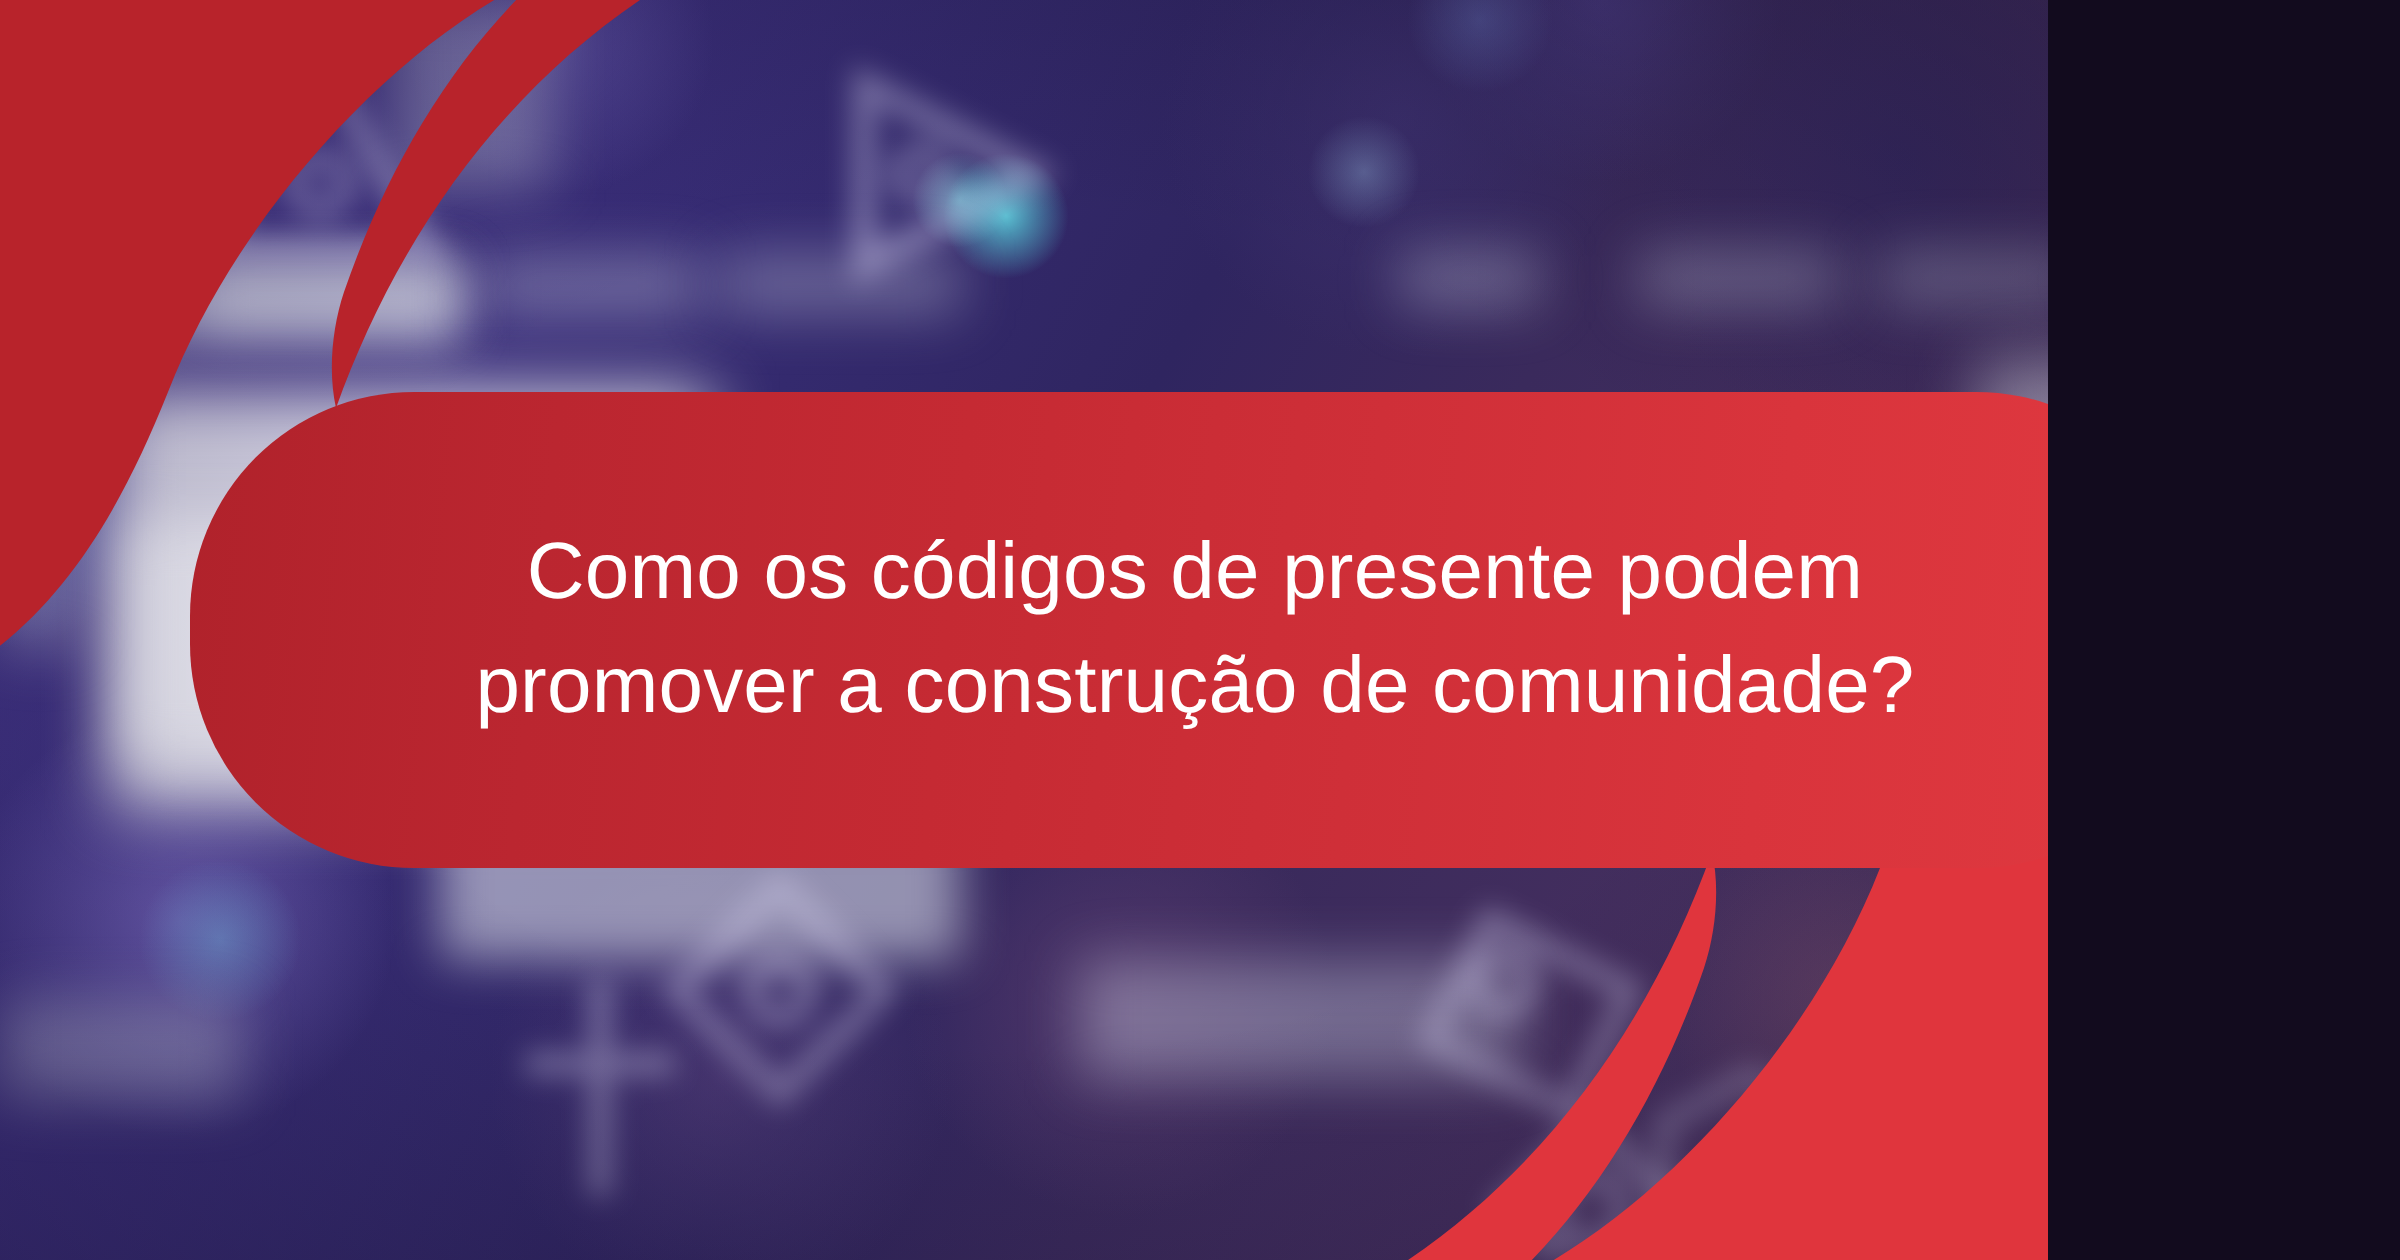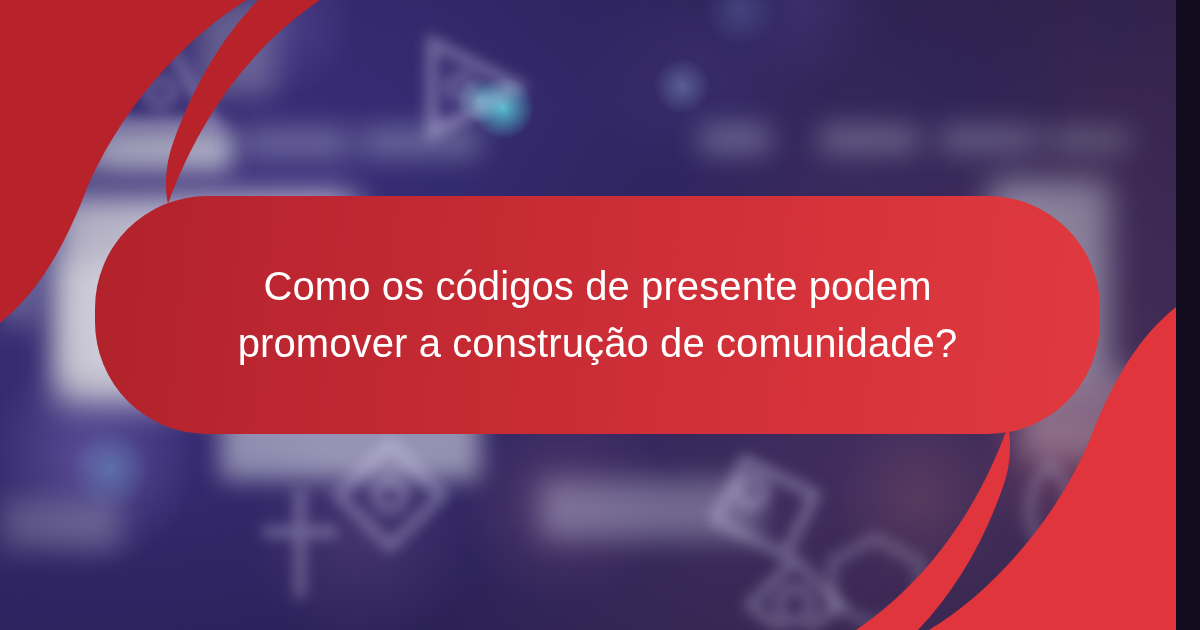--- a/index.html
+++ b/index.html
@@ -3,21 +3,21 @@
 <meta charset="utf-8">
 <title>Banner</title>
 <style>
   html, body {
     margin: 0;
     padding: 0;
     background: #120b1e;
   }
   #stage {
     position: relative;
-    width: 1176px;
+    width: 1024px;
     height: 630px;
     overflow: hidden;
     font-family: "Liberation Sans", "DejaVu Sans", sans-serif;
     background: #3a2a5e;
   }
 
   
   .bg-layer {
     position: absolute;
     inset: -60px;

